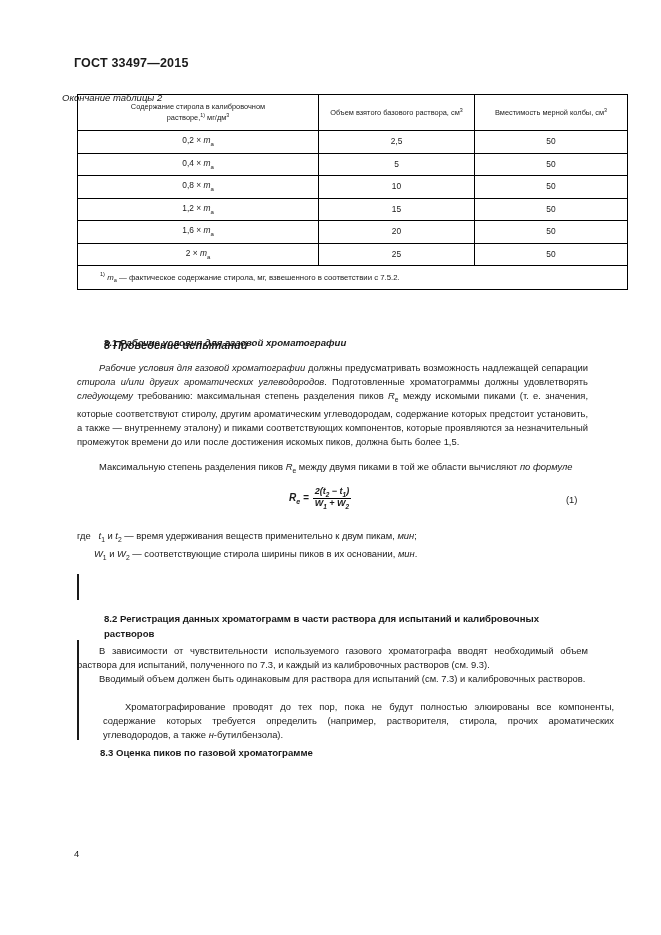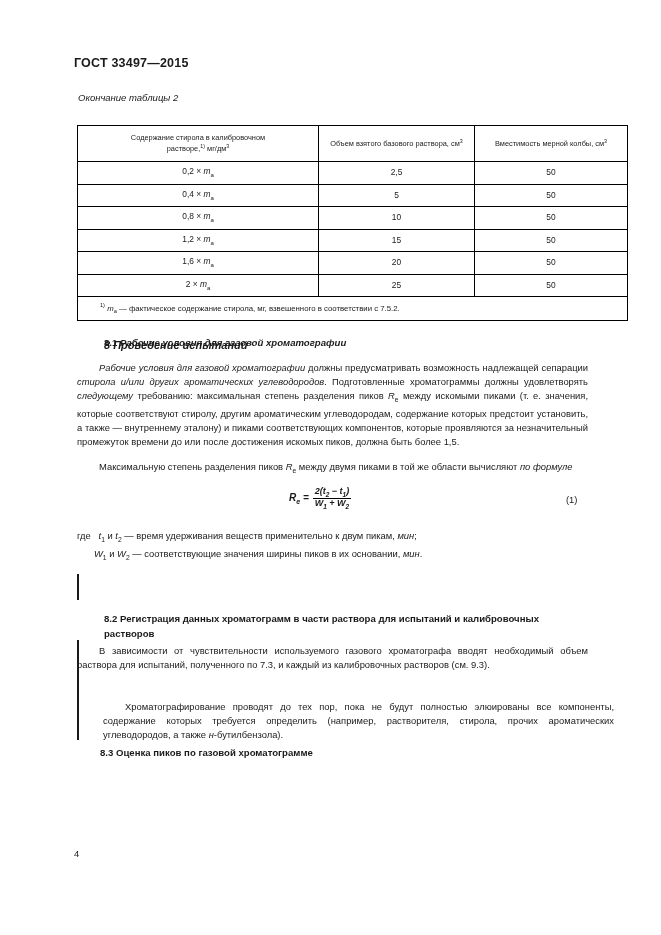--- a/index.html
+++ b/index.html
@@ -28,31 +28,31 @@
     position: absolute;
     left: 74px;
     top: 56px;
     font-size: 12.5px;
     font-weight: bold;
     letter-spacing: 0.2px;
   }
 
   .table-caption {
     position: absolute;
-    left: 78px;
+    left: 62px;
     top: 92px;
     font-size: 9.5px;
     font-style: italic;
   }
 
   
   .tbl-wrap {
     position: absolute;
     left: 77px;
-    top: 125px;
+    top: 94px;
     width: 511px;
   }
   table.calib {
     border-collapse: collapse;
     width: 511px;
     table-layout: fixed;
   }
   table.calib td, table.calib th {
     border: 0.8px solid #000;
     text-align: center;
@@ -238,29 +238,30 @@
     <span>=</span>
     <span class="frac">
       <span class="num"><span>2(</span><span>t</span><sub class="idx">2</sub><span> − </span><span>t</span><sub class="idx">1</sub><span>)</span></span>
       <span class="den"><span>W</span><sub class="idx">1</sub><span> + </span><span>W</span><sub class="idx">2</sub></span>
     </span>
   </div>
   <div class="eqno" style="left:566px; top:494px;">(1)</div>
 
   <div class="where" style="left:77px; top:529px; width:511px;">
     <div><span>где</span>&nbsp;&nbsp; <em>t</em><sub class="idx">1</sub><span> и </span><em>t</em><sub class="idx">2</sub><span> — время удерживания веществ применительно к двум пикам, </span><em>мин</em><span>;</span></div>
-    <div style="padding-left:17px;"><em>W</em><sub class="idx">1</sub><span> и </span><em>W</em><sub class="idx">2</sub><span> — соответствующие значения ширины пиков в их основании, </span><em>мин</em><span>.</span></div>
+    <div style="padding-left:17px;"><em>W</em><sub class="idx">1</sub><span> и </span><em>W</em><sub class="idx">2</sub><span> — соответствующие стирола ширины пиков в их основании, </span><em>мин</em><span>.</span></div>
   </div>
 
   <div class="change-bar" style="left:77px; top:574px; height:26px;"></div>
 
 
   <div class="h2" style="left:104px; top:612px; width:484px; line-height:14.5px;">8.2 Регистрация данных хроматограмм в части раствора для испытаний и калибровочных растворов</div>
 
   <p class="body" style="left:77px; top:644px; width:511px;"><span class="ind"></span><span>В зависимости от чувствительности используемого газового хроматографа вводят необходимый объем раствора для испытаний, полученного по 7.3, и каждый из калибровочных растворов (см. 9.3).</span></p>
+  <p class="body" style="left:77px; top:672px; width:511px;"><span class="ind"></span><span>Вводимый объем должен быть одинаковым для раствора для испытаний (см. 7.3) и калибровочных растворов.</span></p>
   <p class="body" style="left:77px; top:700px; width:511px;margin-left:26px;"><span class="ind"></span><span>Хроматографирование проводят до тех пор, пока не будут полностью элюированы все компоненты, содержание которых требуется определить (например, растворителя, стирола, прочих ароматических углеводородов, а также </span><em>н</em><span>-бутилбензола).</span></p>
 
   <div class="change-bar" style="left:77px; top:640px; height:100px;"></div>
 
   <div class="h2" style="left:100px; top:747px;">8.3 Оценка пиков по газовой хроматограмме</div>
 
 
   <div class="page-num">4</div>
 
 </div>

